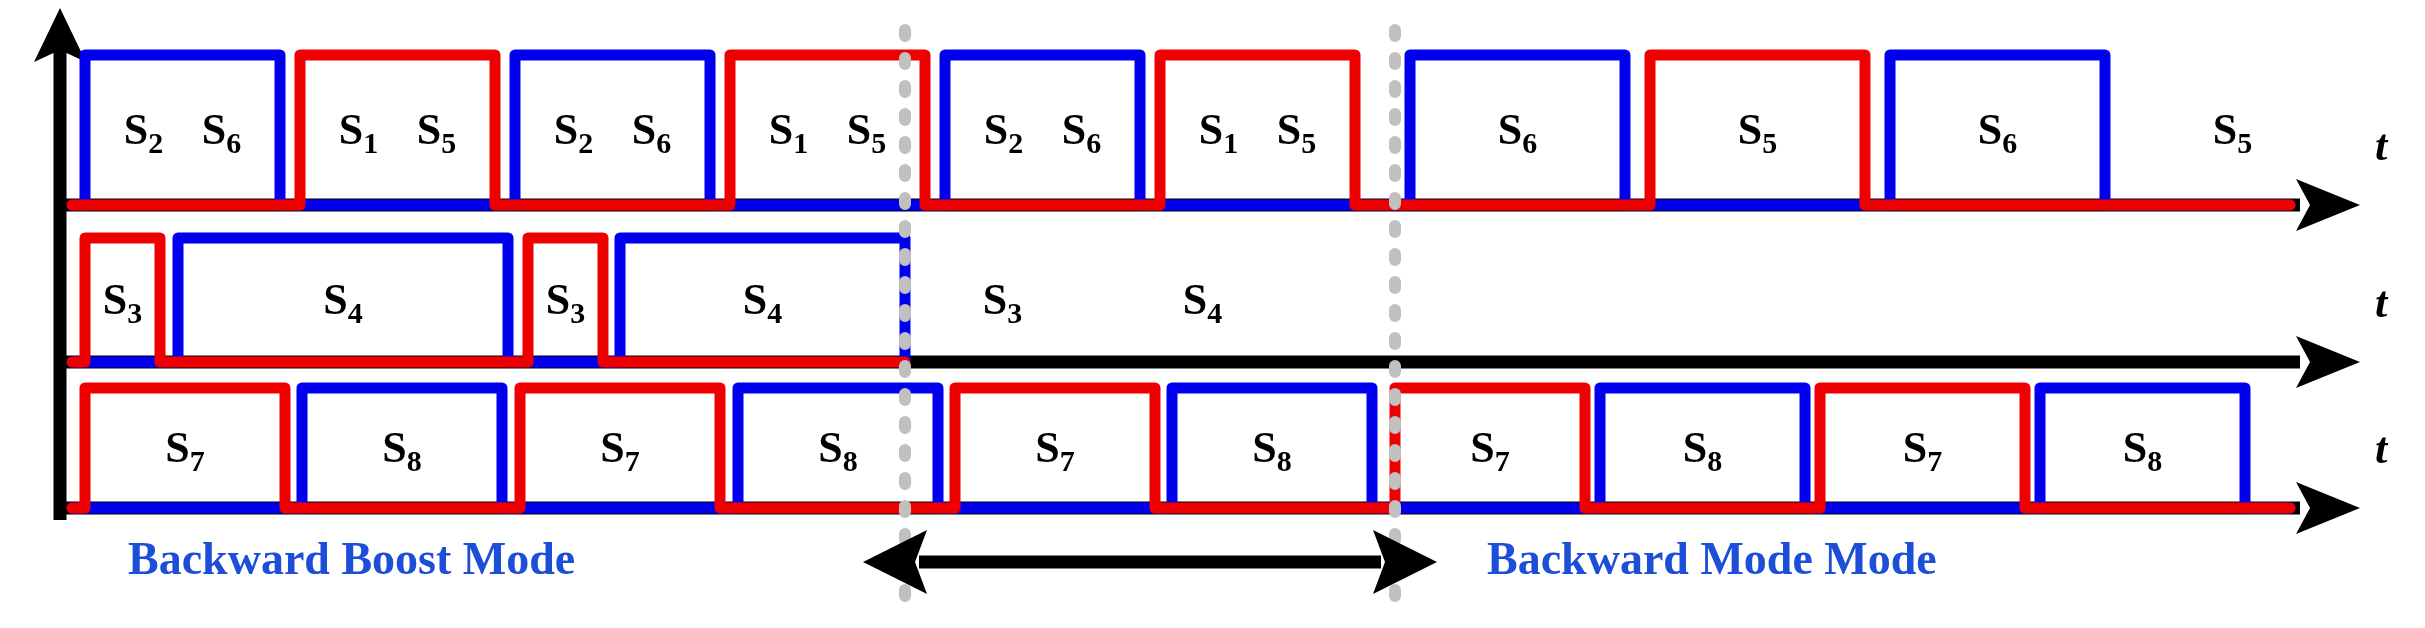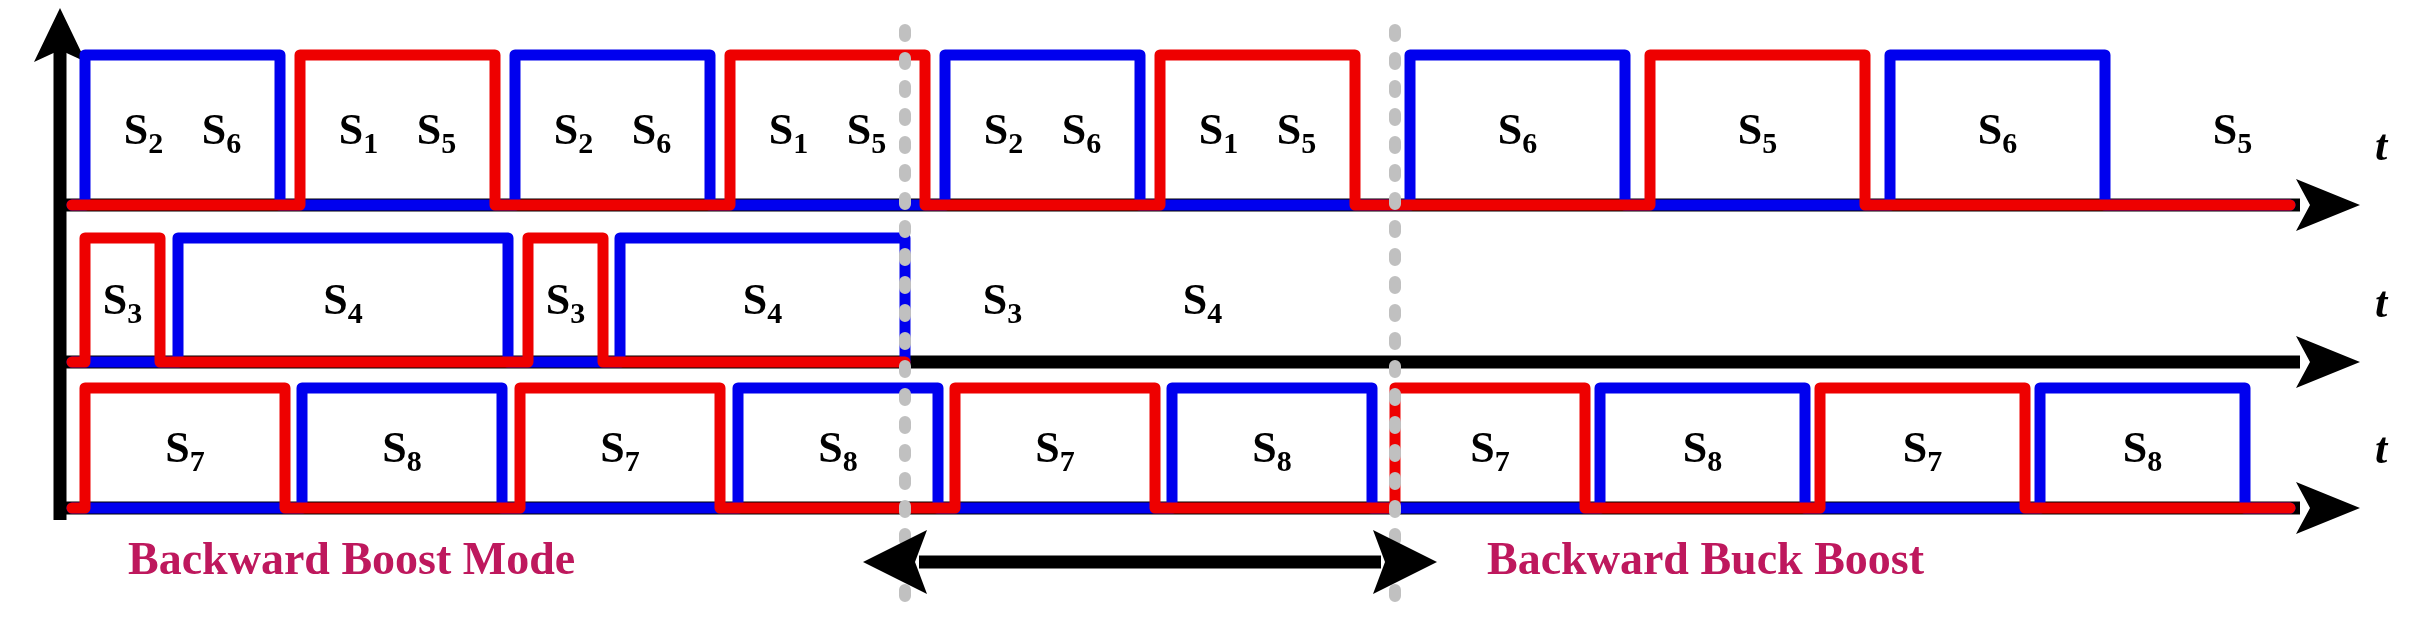--- a/index.html
+++ b/index.html
@@ -1,21 +1,21 @@
 <!DOCTYPE html>
 <html><head>
 <meta charset="utf-8">
 <style>
   html,body{margin:0;padding:0;background:#fff;}
   body{width:2425px;height:628px;font-family:"Liberation Serif",serif;overflow:hidden;}
   #stage{position:relative;width:2045px;height:628px;}
   #stage svg{position:absolute;left:0;top:0;}
   .modelabel{
     position:absolute;font-family:"Liberation Serif",serif;font-weight:bold;
-    font-size:46px;color:#be185d;white-space:nowrap;letter-spacing:0px;
+    font-size:46px;color:#1d4ed8;white-space:nowrap;letter-spacing:0px;
   }
   .taxis-label{
     position:absolute;font-family:"Liberation Serif",serif;font-style:italic;
     font-weight:bold;font-size:44px;color:#000;
   }
   .pulse-label{
     font-family:"Liberation Serif",serif;font-weight:bold;fill:#000;
     font-size:44px;text-anchor:middle;dominant-baseline:middle;
   }
   .pulse-label .sub{font-size:30px;}
@@ -73,18 +73,18 @@
       <text x="2142.5" y="452" class="pulse-label"><tspan>S</tspan><tspan class="sub" dy="12">8</tspan></text>
       <line x1="905" y1="30" x2="905" y2="600" stroke="#c0c0c0" stroke-width="12" stroke-linecap="round" stroke-dasharray="6 22"></line>
       <line x1="1395" y1="30" x2="1395" y2="600" stroke="#c0c0c0" stroke-width="12" stroke-linecap="round" stroke-dasharray="6 22"></line>
       <line x1="919" y1="562" x2="1381" y2="562" stroke="#000000" stroke-width="13" stroke-linecap="butt"></line>
       <polygon points="863,562 927,530 915,562 927,594" fill="#000000"></polygon>
       <polygon points="1437,562 1373,530 1385,562 1373,594" fill="#000000"></polygon>
     </svg>
 
   <div class="modelabel" id="label-left" style="left:128px; top:532px;">Backward Boost Mode</div>
 
-  <div class="modelabel" id="label-right" style="left:1487px; top:532px;">Backward Buck Boost</div>
+  <div class="modelabel" id="label-right" style="left:1487px; top:532px;">Backward Mode Mode</div>
 
   <div class="taxis-label" style="left:2375px; top:120px;">t</div>
   <div class="taxis-label" style="left:2375px; top:277px;">t</div>
   <div class="taxis-label" style="left:2375px; top:423px;">t</div>
 </div>
 
 </body></html>

